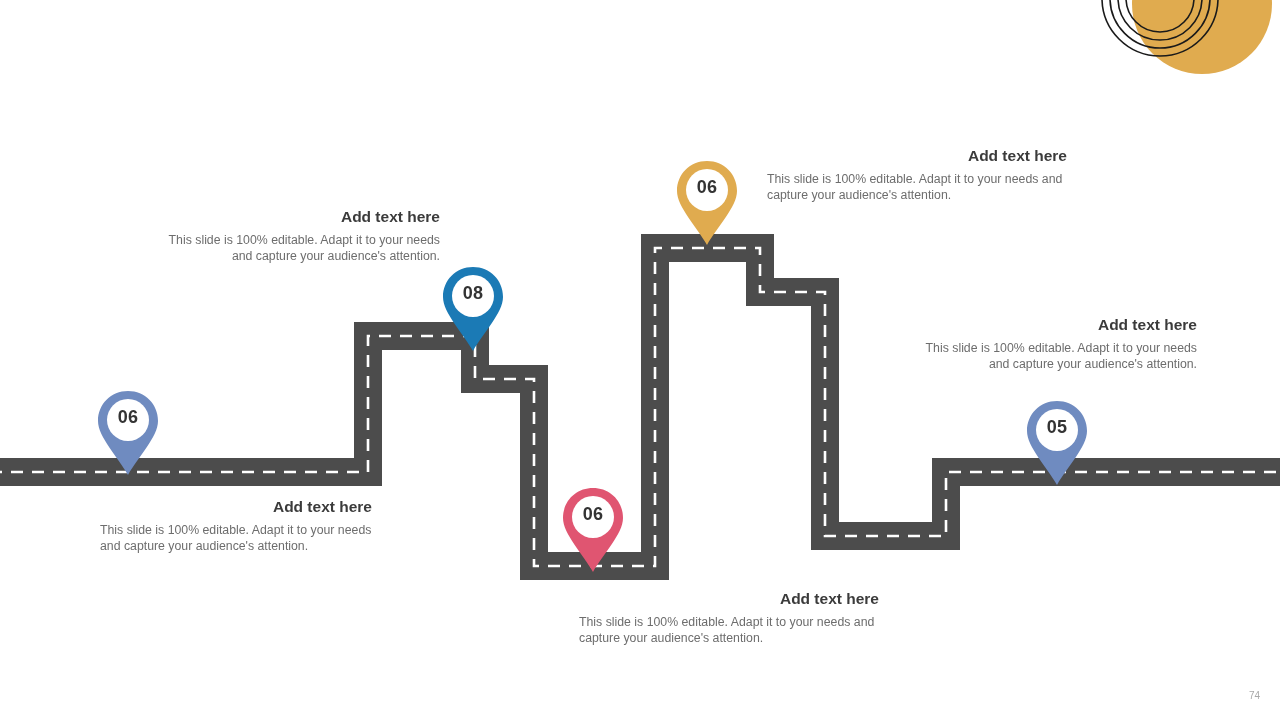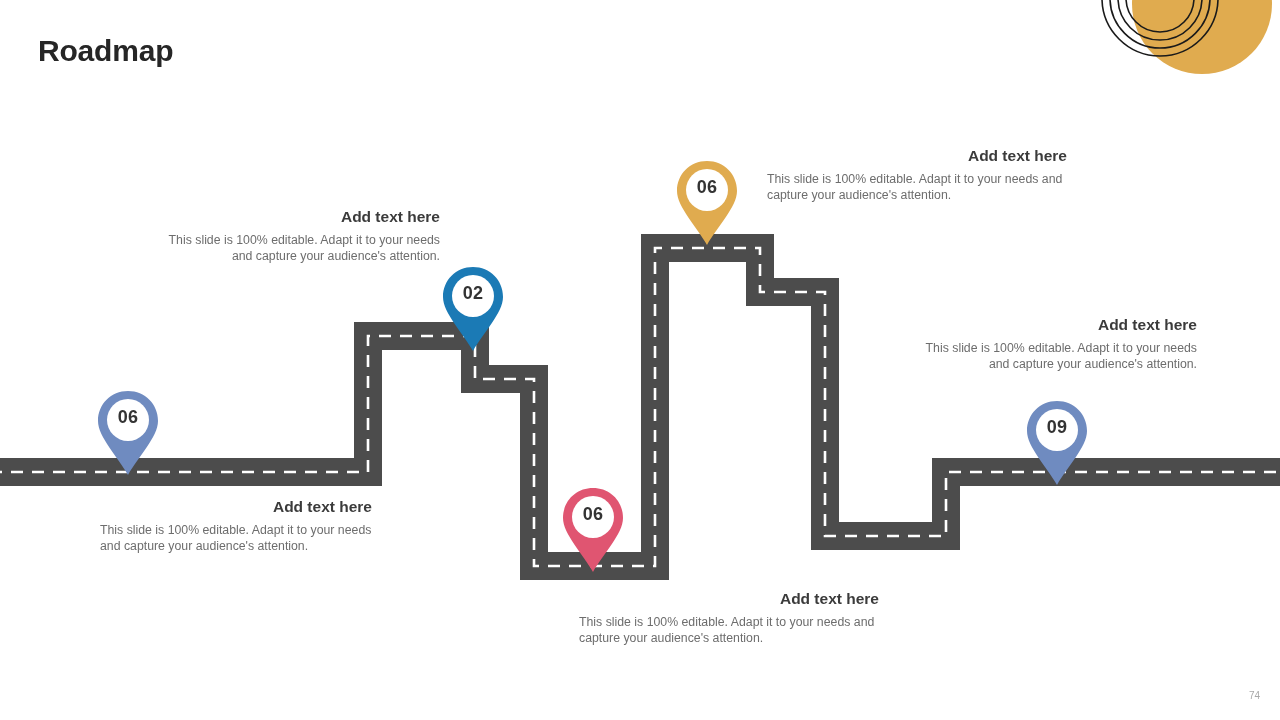--- a/index.html
+++ b/index.html
@@ -50,21 +50,20 @@
   .pagenum{
     position:absolute;right:20px;bottom:19px;
     font-size:10px;color:#a8a8a8;
   }
 </style>
 </head>
 <body>
 
 <div class="slide">
 
-  <div class="title">Roadmap</div>
 
   <div class="deco">
     <svg viewBox="0 0 200 160" width="200" height="160">
       <circle cx="122" cy="56" r="70" fill="#e0ab4f"></circle>
       <circle cx="80" cy="50" r="58" fill="none" stroke="#1a1a1a" stroke-width="1.6"></circle>
       <circle cx="80" cy="50" r="50" fill="none" stroke="#1a1a1a" stroke-width="1.6"></circle>
       <circle cx="80" cy="50" r="42" fill="none" stroke="#1a1a1a" stroke-width="1.6"></circle>
       <circle cx="80" cy="50" r="34" fill="none" stroke="#1a1a1a" stroke-width="1.6"></circle>
     </svg>
   </div>
@@ -89,21 +88,21 @@
   <div class="tblock ta-left" style="left:100px;top:498px;width:272px;">
     <p class="head">Add text here</p>
     <p class="body">This slide is 100% editable. Adapt it to your needs and capture your audience's attention.</p>
   </div>
 
   <div class="pin" style="left:437px;top:263px;">
     <svg viewBox="0 0 72 92">
       <path d="M36 4 C19 4 6 17 6 34 C6 50 26 70 36 88 C46 70 66 50 66 34 C66 17 53 4 36 4 Z" fill="#1b7ab5"></path>
       <circle cx="36" cy="33" r="21" fill="#ffffff"></circle>
     </svg>
-    <div class="num">02</div>
+    <div class="num">08</div>
   </div>
 
   <div class="tblock ta-right" style="left:163px;top:208px;width:277px;">
     <p class="head">Add text here</p>
     <p class="body">This slide is 100% editable. Adapt it to your needs and capture your audience's attention.</p>
   </div>
 
   <div class="pin" style="left:557px;top:484px;">
     <svg viewBox="0 0 72 92">
       <path d="M36 4 C19 4 6 17 6 34 C6 50 26 70 36 88 C46 70 66 50 66 34 C66 17 53 4 36 4 Z" fill="#e05571"></path>
@@ -128,21 +127,21 @@
   <div class="tblock ta-left" style="left:767px;top:147px;width:300px;">
     <p class="head">Add text here</p>
     <p class="body">This slide is 100% editable. Adapt it to your needs and capture your audience's attention.</p>
   </div>
 
   <div class="pin" style="left:1021px;top:397px;">
     <svg viewBox="0 0 72 92">
       <path d="M36 4 C19 4 6 17 6 34 C6 50 26 70 36 88 C46 70 66 50 66 34 C66 17 53 4 36 4 Z" fill="#6f8bc0"></path>
       <circle cx="36" cy="33" r="21" fill="#ffffff"></circle>
     </svg>
-    <div class="num">09</div>
+    <div class="num">05</div>
   </div>
 
   <div class="tblock ta-right" style="left:920px;top:316px;width:277px;">
     <p class="head">Add text here</p>
     <p class="body">This slide is 100% editable. Adapt it to your needs and capture your audience's attention.</p>
   </div>
 
   <div class="pagenum">74</div>
 
 </div>

